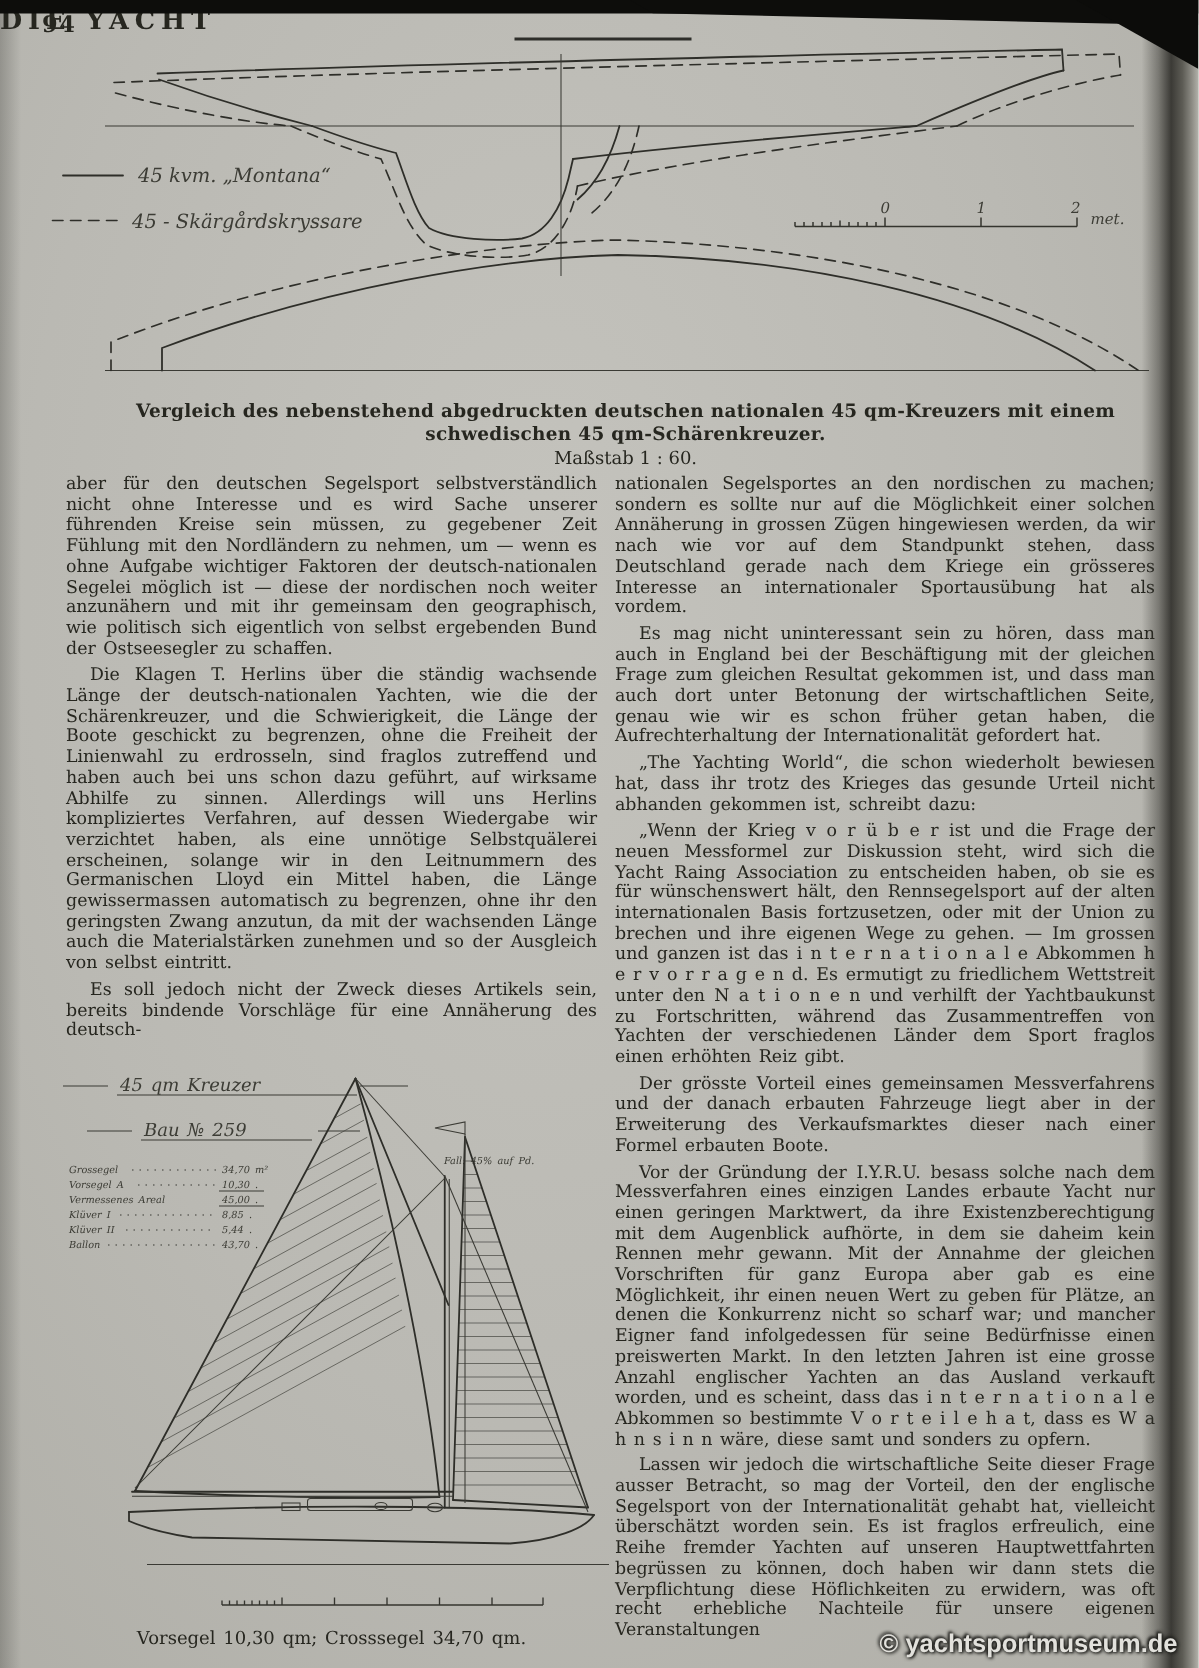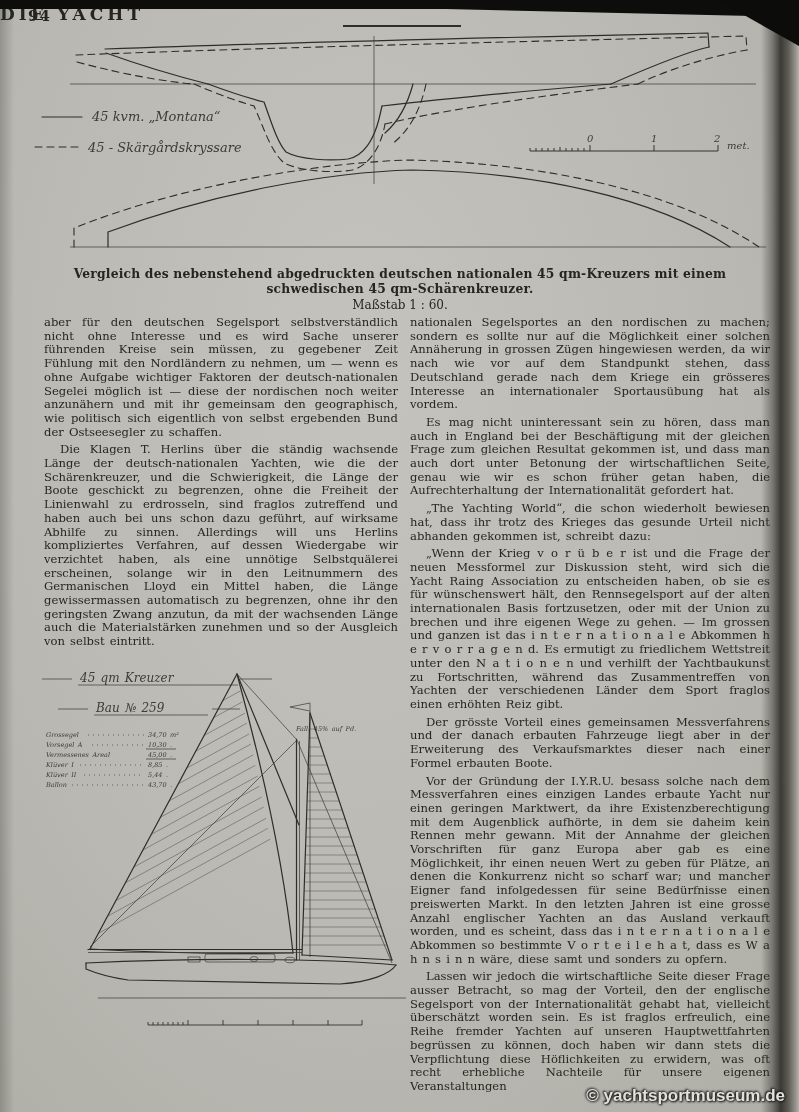--- a/index.html
+++ b/index.html
@@ -19,21 +19,21 @@
       rgba(38,37,33,0.85) 52%, #5d5c55 72%, #8b8a83 88%, #b3b2ab 100%);}
   .left-edge{position:absolute;top:0;left:0;bottom:0;width:14px;z-index:4;
     background:linear-gradient(to right, rgba(40,40,36,0.25), rgba(40,40,36,0));}
   
   .page-num{position:absolute;top:7px;left:28px;font-size:15px;font-weight:bold;letter-spacing:1px;}
   .masthead{position:absolute;top:4px;left:0;width:100%;
     font-size:17px;font-weight:bold;letter-spacing:4px;}
   .masthead-rule{position:absolute;top:25px;left:343px;width:118px;height:2px;background:#2e2e2a;}
   
   .hull-fig{position:absolute;top:20px;left:30px;}
-  .fig-caption{position:absolute;left:45px;width:710px;text-align:center;}
+  .fig-caption{position:absolute;left:62px;width:710px;text-align:center;}
   .fig-caption .l1{font-weight:bold;font-size:12.3px;letter-spacing:.2px;}
   .fig-caption .l2{font-size:12px;margin-top:2px;}
   
   .col{position:absolute;top:312px;font-size:11.6px;line-height:13.7px;text-align:justify;
     word-spacing:1.4px;}
   .col p{margin:4px;text-indent:16px;}
   .col p.cont{text-indent:0;}
   .col-left{left:40px;width:362px;}
   .col-right{left:406px;width:368px;}
   .sail-wrap{margin-top:8px;}
@@ -125,20 +125,21 @@
 </div>
 
 <div class="fig-caption" style="top:266px">
   <div class="l1">Vergleich des nebenstehend abgedruckten deutschen nationalen 45 qm-Kreuzers mit einem schwedischen 45 qm-Schärenkreuzer.</div>
   <div class="l2">Maßstab 1 : 60.</div>
 </div>
 
 <div class="col col-left">
   <p class="cont">aber für den deutschen Segelsport selbstverständlich nicht ohne Interesse und es wird Sache unserer führenden Kreise sein müssen, zu gegebener Zeit Fühlung mit den Nordländern zu nehmen, um — wenn es ohne Aufgabe wichtiger Faktoren der deutsch-nationalen Segelei möglich ist — diese der nordischen noch weiter anzunähern und mit ihr gemeinsam den geographisch, wie politisch sich eigentlich von selbst ergebenden Bund der Ostseesegler zu schaffen.</p>
   <p>Die Klagen T. Herlins über die ständig wachsende Länge der deutsch-nationalen Yachten, wie die der Schärenkreuzer, und die Schwierigkeit, die Länge der Boote geschickt zu begrenzen, ohne die Freiheit der Linienwahl zu erdrosseln, sind fraglos zutreffend und haben auch bei uns schon dazu geführt, auf wirksame Abhilfe zu sinnen. Allerdings will uns Herlins kompliziertes Verfahren, auf dessen Wiedergabe wir verzichtet haben, als eine unnötige Selbstquälerei erscheinen, solange wir in den Leitnummern des Germanischen Lloyd ein Mittel haben, die Länge gewissermassen automatisch zu begrenzen, ohne ihr den geringsten Zwang anzutun, da mit der wachsenden Länge auch die Materialstärken zunehmen und so der Ausgleich von selbst eintritt.</p>
+  <p>Es soll jedoch nicht der Zweck dieses Artikels sein, bereits bindende Vorschläge für eine Annäherung des deutsch-</p>
 
   <div class="sail-wrap">
   <svg width="368" height="380" viewBox="0 0 368 380">
     <defs>
       <clipPath id="mainClip">
             <path d="M197,17 L50,292 L253,296 Z"></path>
           </clipPath>
       <clipPath id="jibClip">
             <path d="M270,56 L262,298 L352,303 Z"></path>
           </clipPath>
@@ -271,20 +272,21 @@
       <line x1="183" y1="368" x2="183" y2="363"></line>
           <line x1="218" y1="368" x2="218" y2="363"></line>
       <line x1="253" y1="368" x2="253" y2="363"></line>
           <line x1="288" y1="368" x2="288" y2="363"></line>
       <line x1="322" y1="368" x2="322" y2="363"></line>
     </g>
   </svg>
   </div>
 
   <div class="sail-caption">
+    <div class="l2">Vorsegel 10,30 qm; Crosssegel 34,70 qm.</div>
   </div>
 </div>
 
 <div class="col col-right">
   <p class="cont">nationalen Segelsportes an den nordischen zu machen; sondern es sollte nur auf die Möglichkeit einer solchen Annäherung in grossen Zügen hingewiesen werden, da wir nach wie vor auf dem Standpunkt stehen, dass Deutschland gerade nach dem Kriege ein grösseres Interesse an internationaler Sportausübung hat als vordem.</p>
   <p>Es mag nicht uninteressant sein zu hören, dass man auch in England bei der Beschäftigung mit der gleichen Frage zum gleichen Resultat gekommen ist, und dass man auch dort unter Betonung der wirtschaftlichen Seite, genau wie wir es schon früher getan haben, die Aufrechterhaltung der Internationalität gefordert hat.</p>
   <p>„The Yachting World“, die schon wiederholt bewiesen hat, dass ihr trotz des Krieges das gesunde Urteil nicht abhanden gekommen ist, schreibt dazu:</p>
   <p>„Wenn der Krieg v o r ü b e r ist und die Frage der neuen Messformel zur Diskussion steht, wird sich die Yacht Raing Association zu entscheiden haben, ob sie es für wünschenswert hält, den Rennsegelsport auf der alten internationalen Basis fortzusetzen, oder mit der Union zu brechen und ihre eigenen Wege zu gehen. — Im grossen und ganzen ist das i n t e r n a t i o n a l e Abkommen h e r v o r r a g e n d. Es ermutigt zu friedlichem Wettstreit unter den N a t i o n e n und verhilft der Yachtbaukunst zu Fortschritten, während das Zusammentreffen von Yachten der verschiedenen Länder dem Sport fraglos einen erhöhten Reiz gibt.</p>
   <p>Der grösste Vorteil eines gemeinsamen Messverfahrens und der danach erbauten Fahrzeuge liegt aber in der Erweiterung des Verkaufsmarktes dieser nach einer Formel erbauten Boote.</p>
   <p>Vor der Gründung der I.Y.R.U. besass solche nach dem Messverfahren eines einzigen Landes erbaute Yacht nur einen geringen Marktwert, da ihre Existenzberechtigung mit dem Augenblick aufhörte, in dem sie daheim kein Rennen mehr gewann. Mit der Annahme der gleichen Vorschriften für ganz Europa aber gab es eine Möglichkeit, ihr einen neuen Wert zu geben für Plätze, an denen die Konkurrenz nicht so scharf war; und mancher Eigner fand infolgedessen für seine Bedürfnisse einen preiswerten Markt. In den letzten Jahren ist eine grosse Anzahl englischer Yachten an das Ausland verkauft worden, und es scheint, dass das i n t e r n a t i o n a l e Abkommen so bestimmte V o r t e i l e  h a t, dass es W a h n s i n n wäre, diese samt und sonders zu opfern.</p>

